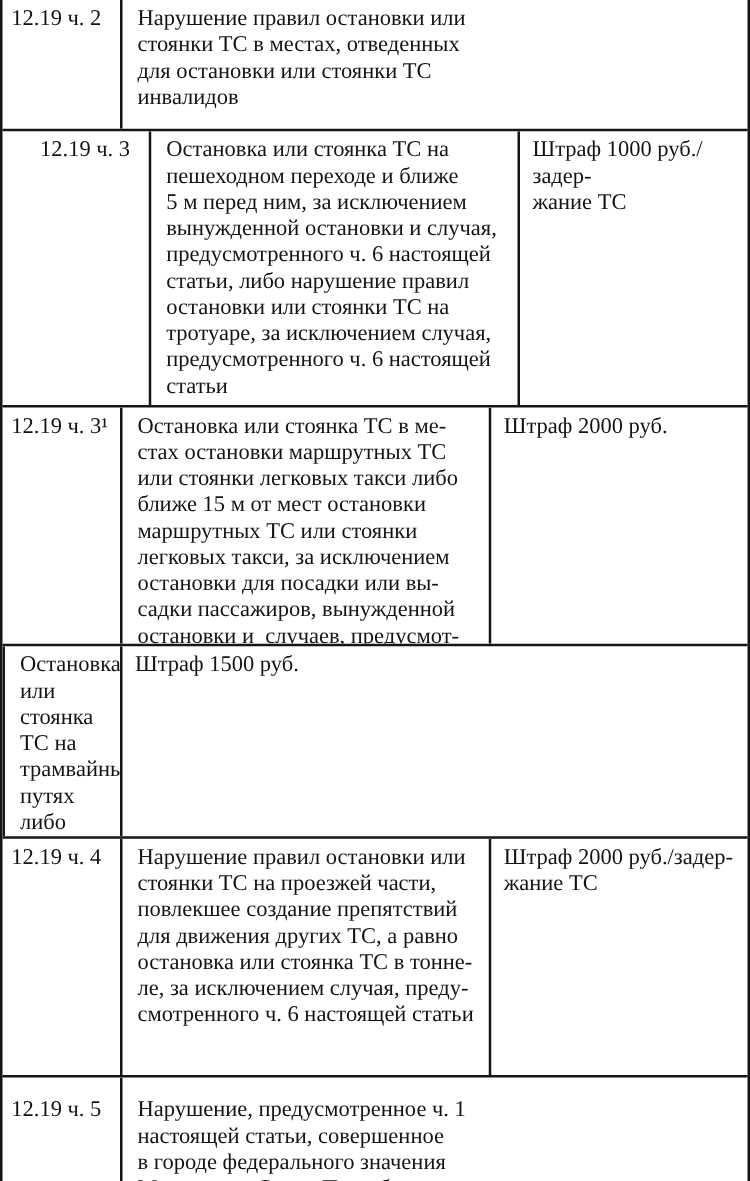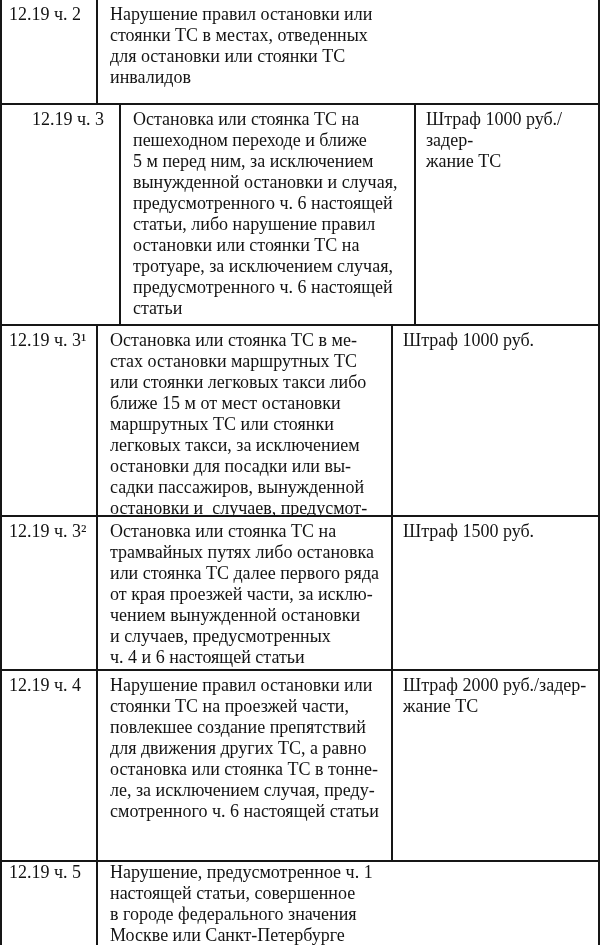--- a/index.html
+++ b/index.html
@@ -45,21 +45,21 @@
     white-space: nowrap;
   }
   .c-violation {
     border-left: 2px solid #161616;
     padding: 4px 4px 0 12px;
   }
   .c-penalty {
     border-left: 2px solid #161616;
     padding: 4px 4px 0 10px;
   }
-  .r5 .cell { padding-top: 0; }
+  .r5 .cell { padding-top: 15px; }
 </style>
 </head>
 <body>
 
 <div class="page">
   <div class="fine-table">
 
     <div class="t-row r0">
       <div class="cell c-article">12.19 ч. 2</div>
       <div class="cell c-violation">Нарушение правил остановки или
@@ -89,25 +89,24 @@
       <div class="cell c-violation">Остановка или стоянка ТС в ме-
 стах остановки маршрутных ТС
 или стоянки легковых такси либо
 ближе 15 м от мест остановки
 маршрутных ТС или стоянки
 легковых такси, за исключением
 остановки для посадки или вы-
 садки пассажиров, вынужденной
 остановки и  случаев, предусмот-
 ренных ч. 4 и 6 настоящей статьи</div>
-      <div class="cell c-penalty">Штраф 1000 руб.</div>
+      <div class="cell c-penalty">Штраф 2000 руб.</div>
     </div>
 
     <div class="t-row r3">
-      <div class="cell c-article">12.19 ч. 3²</div>
       <div class="cell c-violation">Остановка или стоянка ТС на
 трамвайных путях либо остановка
 или стоянка ТС далее первого ряда
 от края проезжей части, за исклю-
 чением вынужденной остановки
 и случаев, предусмотренных
 ч. 4 и 6 настоящей статьи</div>
       <div class="cell c-penalty">Штраф 1500 руб.</div>
     </div>
 

